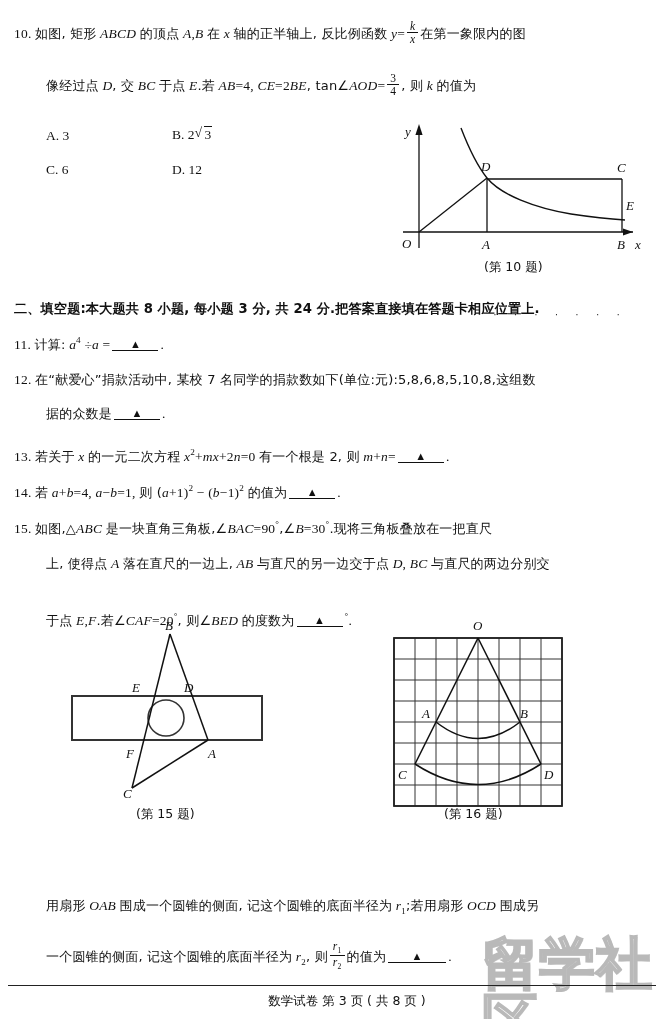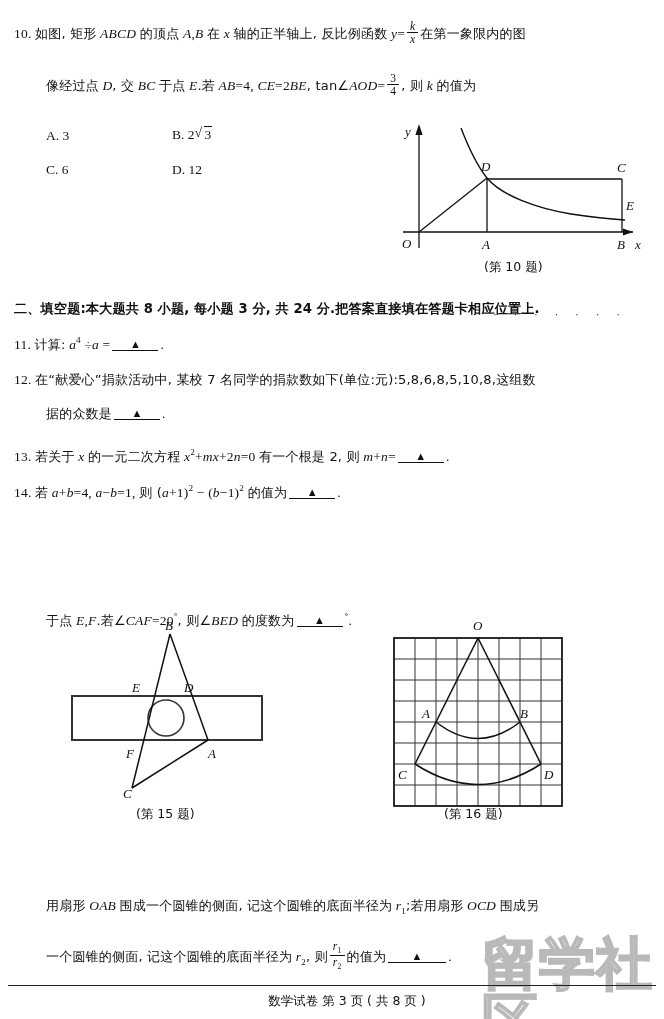--- a/index.html
+++ b/index.html
@@ -272,20 +272,35 @@
   <div class="qline" style="left:14px; top:482px;">
     <span class="qnum">14.</span>
     <span class="cn">若</span>
     <span class="mi">a</span><span class="mn">+</span><span class="mi">b</span><span class="mn">=4,</span>
     <span class="mi">a</span><span class="mn">−</span><span class="mi">b</span><span class="mn">=1,</span>
     <span class="cn">则 (</span><span class="mi">a</span><span class="mn">+1)</span><span class="sup mn">2</span>
     <span class="mn">− (</span><span class="mi">b</span><span class="mn">−1)</span><span class="sup mn">2</span>
     <span class="cn">的值为</span><span class="blank"></span><span class="mn">.</span>
   </div>
 
+  <div class="qline" style="left:14px; top:518px;">
+    <span class="qnum">15.</span>
+    <span class="cn">如图,△</span><span class="mi">ABC</span>
+    <span class="cn">是一块直角三角板,∠</span><span class="mi">BAC</span><span class="mn">=90</span><span class="deg">°</span><span class="cn">,∠</span><span class="mi">B</span><span class="mn">=30</span><span class="deg">°</span><span class="cn">.现将三角板叠放在一把直尺</span>
+  </div>
+  <div class="qline" style="left:46px; top:554px;">
+    <span class="cn">上, 使得点</span>
+    <span class="mi">A</span>
+    <span class="cn">落在直尺的一边上,</span>
+    <span class="mi">AB</span>
+    <span class="cn">与直尺的另一边交于点</span>
+    <span class="mi">D</span><span class="mn">,</span>
+    <span class="mi">BC</span>
+    <span class="cn">与直尺的两边分别交</span>
+  </div>
   <div class="qline" style="left:46px; top:610px;">
     <span class="cn">于点</span>
     <span class="mi">E</span><span class="mn">,</span><span class="mi">F</span><span class="cn">.若∠</span><span class="mi">CAF</span><span class="mn">=20</span><span class="deg">°</span><span class="cn">, 则∠</span><span class="mi">BED</span>
     <span class="cn">的度数为</span><span class="blank"></span><span class="deg">°</span><span class="mn">.</span>
   </div>
 
   <div class="figure" style="left:60px; top:618px;">
     <svg width="230" height="180" viewBox="0 0 230 180">
 
       <rect x="12" y="78" width="190" height="44" fill="none" stroke="#333" stroke-width="2"></rect>

